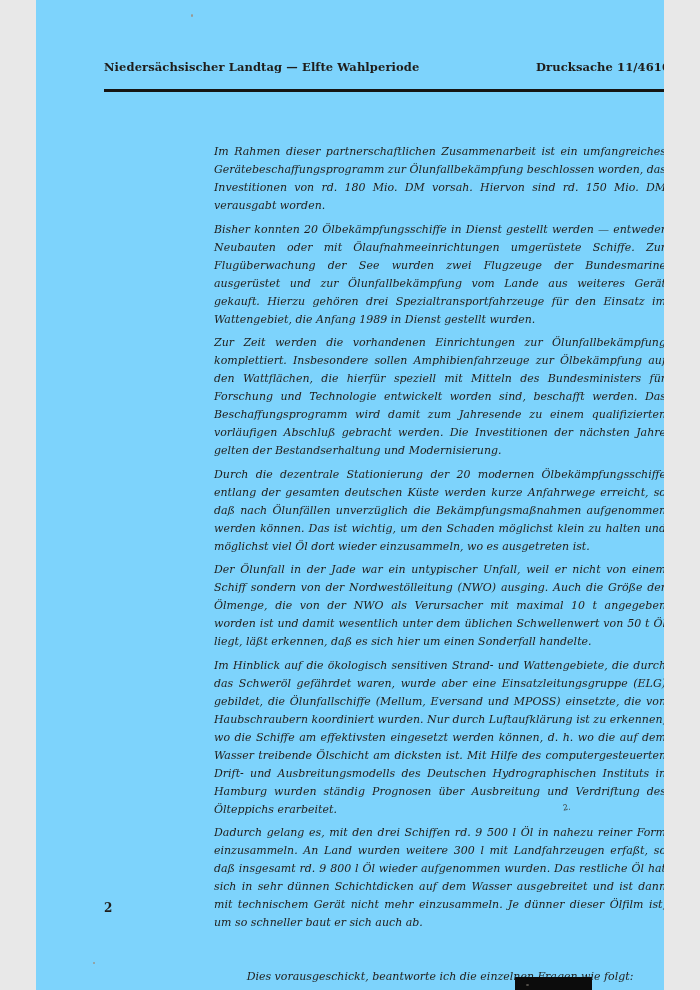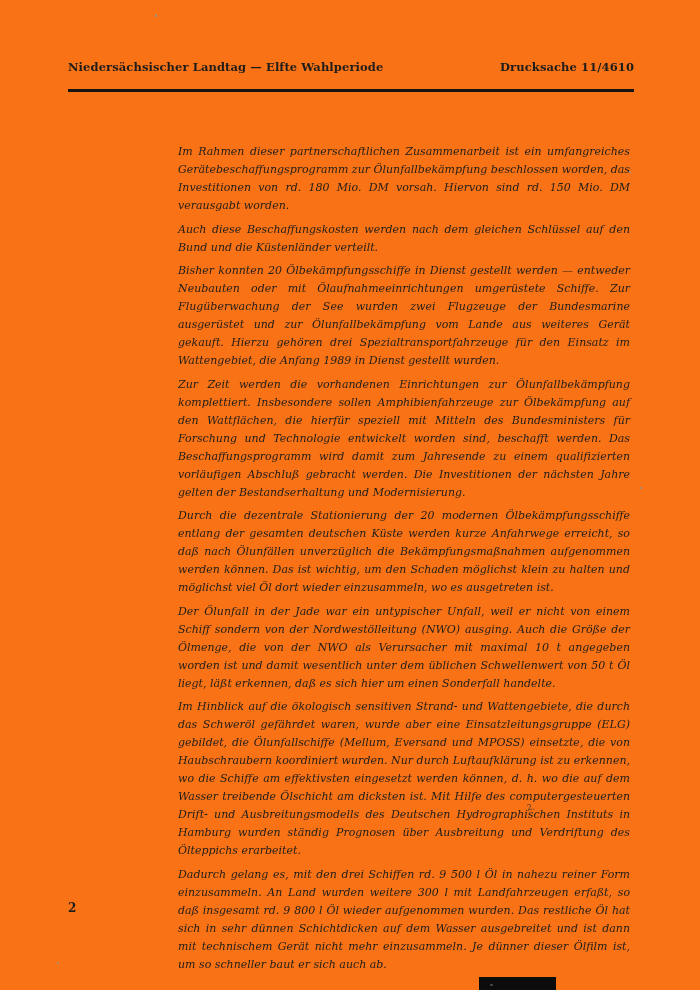--- a/index.html
+++ b/index.html
@@ -2,24 +2,24 @@
 <html lang="de"><head>
 <meta charset="utf-8">
 <style>
   html, body {
     margin: 0;
     padding: 0;
     background: #e8e8e8;
   }
   .page {
     position: relative;
-    width: 700px;
+    width: 628px;
     height: 990px;
     margin: 0 auto;
-    background: #f97316;
+    background: #7dd3fc;
     color: #1f1d1a;
     font-family: "DejaVu Serif", "Liberation Serif", serif;
     overflow: hidden;
   }
   .header {
     position: absolute;
     top: 60px;
     left: 68px;
     width: 566px;
     display: flex;
@@ -107,21 +107,20 @@
 
   <div class="header">
     <span>Niedersächsischer Landtag — Elfte Wahlperiode</span>
     <span>Drucksache 11/4610</span>
   </div>
 
   <div class="rule"></div>
 
   <div class="content">
     <p>Im Rahmen dieser partnerschaftlichen Zusammenarbeit ist ein umfangreiches Gerätebeschaffungsprogramm zur Ölunfallbekämpfung beschlossen worden, das Investitionen von rd. 180 Mio. DM vorsah. Hiervon sind rd. 150 Mio. DM verausgabt worden.</p>
-    <p>Auch diese Beschaffungskosten werden nach dem gleichen Schlüssel auf den Bund und die Küstenländer verteilt.</p>
     <p>Bisher konnten 20 Ölbekämpfungsschiffe in Dienst gestellt werden — entweder Neubauten oder mit Ölaufnahmeeinrichtungen umgerüstete Schiffe. Zur Flugüberwachung der See wurden zwei Flugzeuge der Bundesmarine ausgerüstet und zur Ölunfallbekämpfung vom Lande aus weiteres Gerät gekauft. Hierzu gehören drei Spezialtransportfahrzeuge für den Einsatz im Wattengebiet, die Anfang 1989 in Dienst gestellt wurden.</p>
     <p>Zur Zeit werden die vorhandenen Einrichtungen zur Ölunfallbekämpfung komplettiert. Insbesondere sollen Amphibienfahrzeuge zur Ölbekämpfung auf den Wattflächen, die hierfür speziell mit Mitteln des Bundesministers für Forschung und Technologie entwickelt worden sind, beschafft werden. Das Beschaffungsprogramm wird damit zum Jahresende zu einem qualifizierten vorläufigen Abschluß gebracht werden. Die Investitionen der nächsten Jahre gelten der Bestandserhaltung und Modernisierung.</p>
     <p>Durch die dezentrale Stationierung der 20 modernen Ölbekämpfungsschiffe entlang der gesamten deutschen Küste werden kurze Anfahrwege erreicht, so daß nach Ölunfällen unverzüglich die Bekämpfungsmaßnahmen aufgenommen werden können. Das ist wichtig, um den Schaden möglichst klein zu halten und möglichst viel Öl dort wieder einzusammeln, wo es ausgetreten ist.</p>
     <p>Der Ölunfall in der Jade war ein untypischer Unfall, weil er nicht von einem Schiff sondern von der Nordwestölleitung (NWO) ausging. Auch die Größe der Ölmenge, die von der NWO als Verursacher mit maximal 10 t angegeben worden ist und damit wesentlich unter dem üblichen Schwellenwert von 50 t Öl liegt, läßt erkennen, daß es sich hier um einen Sonderfall handelte.</p>
     <p>Im Hinblick auf die ökologisch sensitiven Strand- und Wattengebiete, die durch das Schweröl gefährdet waren, wurde aber eine Einsatzleitungsgruppe (ELG) gebildet, die Ölunfallschiffe (Mellum, Eversand und MPOSS) einsetzte, die von Haubschraubern koordiniert wurden. Nur durch Luftaufklärung ist zu erkennen, wo die Schiffe am effektivsten eingesetzt werden können, d. h. wo die auf dem Wasser treibende Ölschicht am dicksten ist. Mit Hilfe des computergesteuerten Drift- und Ausbreitungsmodells des Deutschen Hydrographischen Instituts in Hamburg wurden ständig Prognosen über Ausbreitung und Verdriftung des Ölteppichs erarbeitet.</p>
     <p>Dadurch gelang es, mit den drei Schiffen rd. 9 500 l Öl in nahezu reiner Form einzusammeln. An Land wurden weitere 300 l mit Landfahrzeugen erfaßt, so daß insgesamt rd. 9 800 l Öl wieder aufgenommen wurden. Das restliche Öl hat sich in sehr dünnen Schichtdicken auf dem Wasser ausgebreitet und ist dann mit technischem Gerät nicht mehr einzusammeln. Je dünner dieser Ölfilm ist, um so schneller baut er sich auch ab.</p>
 
     <p class="intro-line">Dies vorausgeschickt, beantworte ich die einzelnen Fragen wie folgt:</p>
 
 

